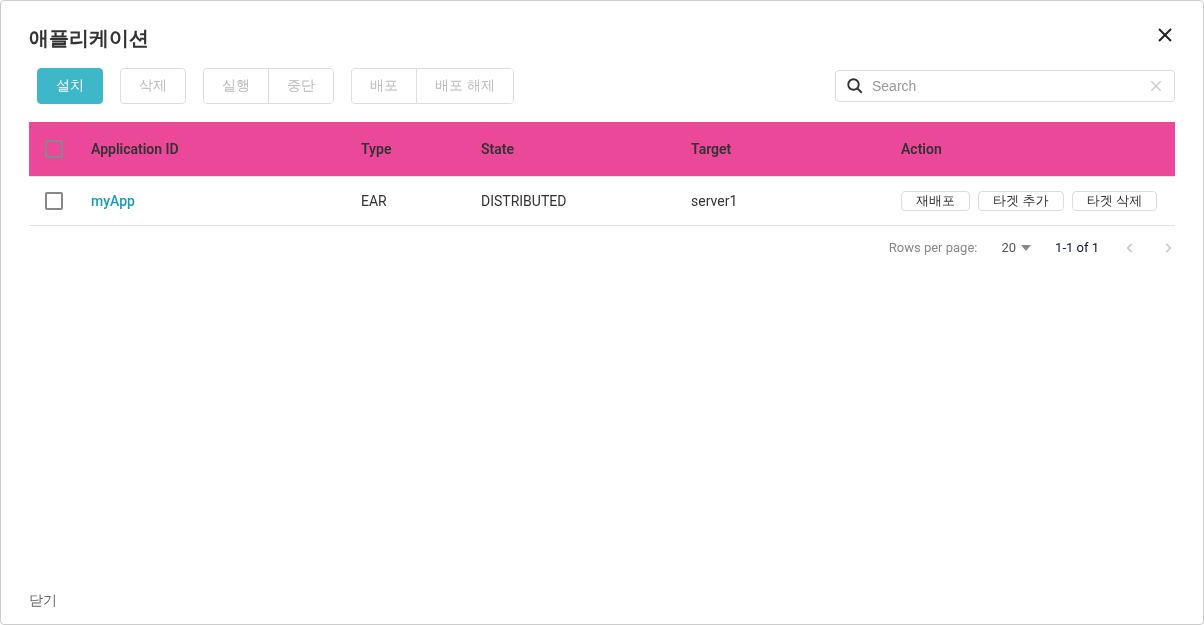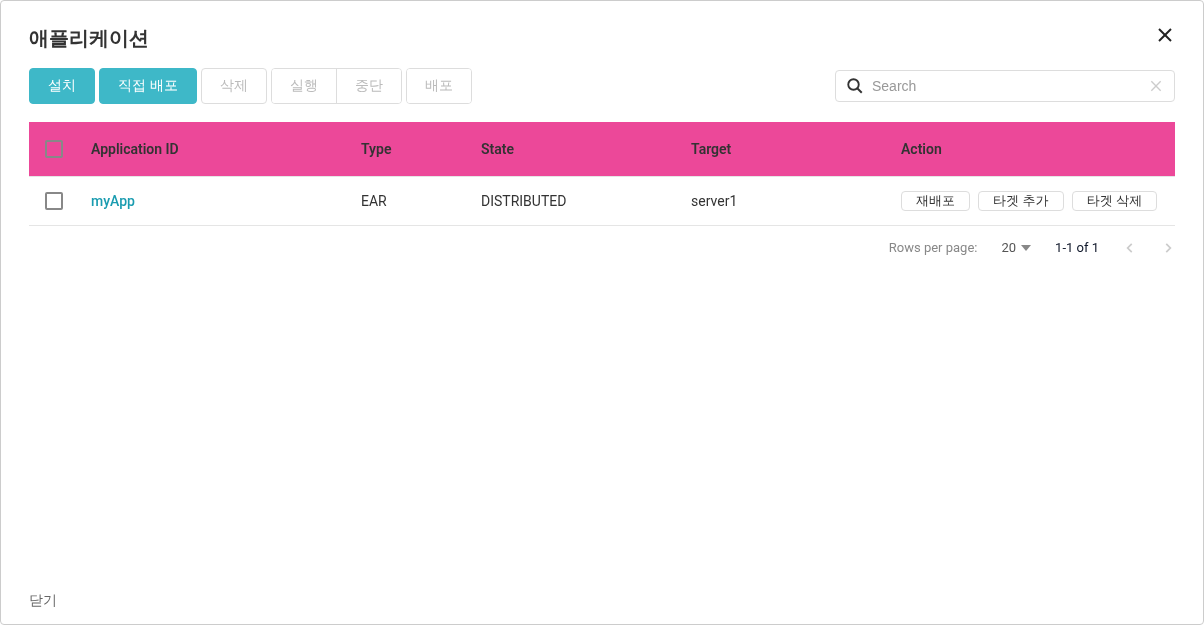--- a/index.html
+++ b/index.html
@@ -45,21 +45,22 @@
       justify-content: center;
     }
     .close-btn svg {
       width: 18px;
       height: 18px;
     }
     .toolbar {
       padding: 0 28px 18px 28px;
       display: flex;
       align-items: center;
-      gap: 4px;
+      gap: 17px;
+      margin-left: 8px;
     }
     .btn {
       padding: 8px 18px;
       border-radius: 4px;
       font-size: 14px;
       cursor: pointer;
       border: 1px solid #ccc;
       background: #fff;
       color: #333;
       white-space: nowrap;
@@ -246,30 +247,30 @@
     <button class="close-btn">
       <svg viewBox="0 0 24 24" fill="none" stroke="#222" stroke-width="2.5">
         <line x1="4" y1="4" x2="20" y2="20"></line>
         <line x1="20" y1="4" x2="4" y2="20"></line>
       </svg>
     </button>
   </div>
 
   <div class="toolbar">
     <button class="btn btn-primary">설치</button>
-    <button class="btn btn-primary">직접 배포</button>
     <button class="btn btn-disabled">삭제</button>
 
     <div class="btn-group">
       <button class="btn-seg">실행</button>
       <button class="btn-seg">중단</button>
     </div>
 
     <div class="btn-group">
       <button class="btn-seg">배포</button>
+      <button class="btn-seg">배포 해제</button>
     </div>
 
     <div class="search-wrap">
       <svg class="search-icon" viewBox="0 0 24 24" fill="none" stroke="#333" stroke-width="2.5">
         <circle cx="10" cy="10" r="7"></circle>
         <line x1="15" y1="15" x2="21" y2="21"></line>
       </svg>
       <input class="search-input" type="text" placeholder="Search" style="">
       <svg class="clear-icon" viewBox="0 0 24 24" fill="none" stroke="#ccc" stroke-width="2">
         <line x1="5" y1="5" x2="19" y2="19"></line>

